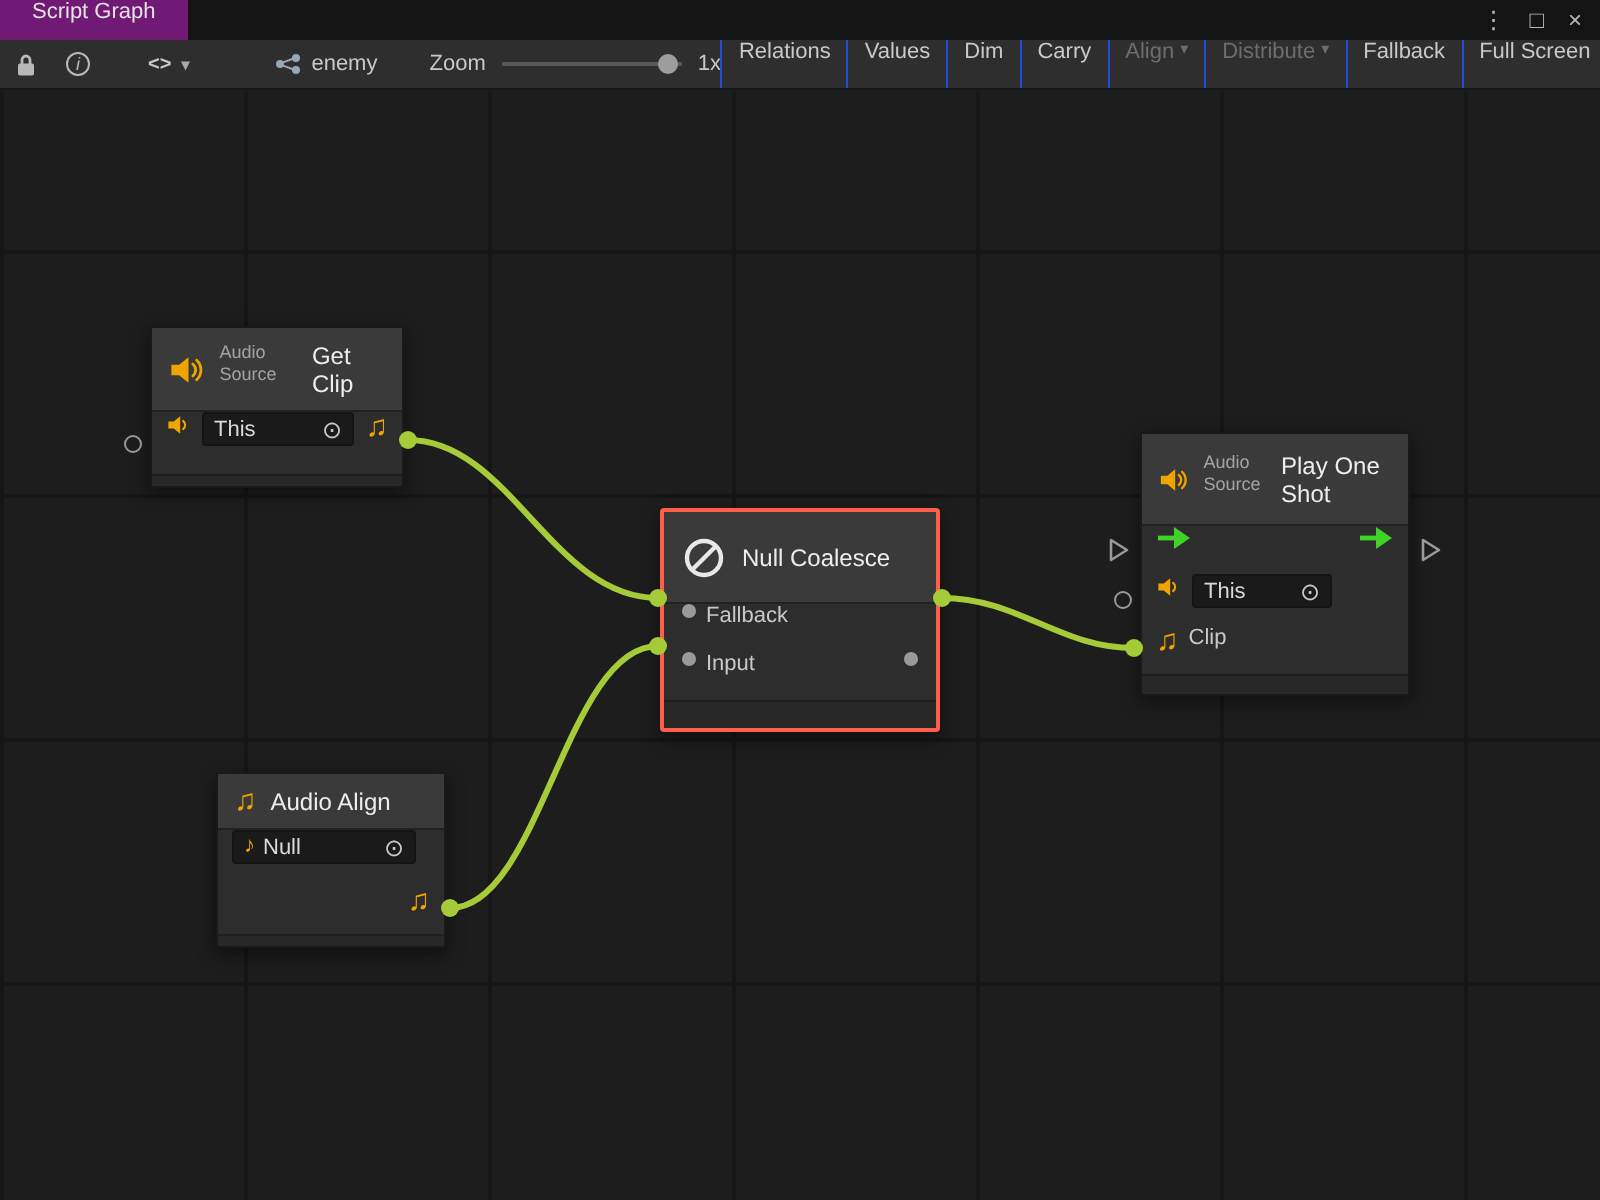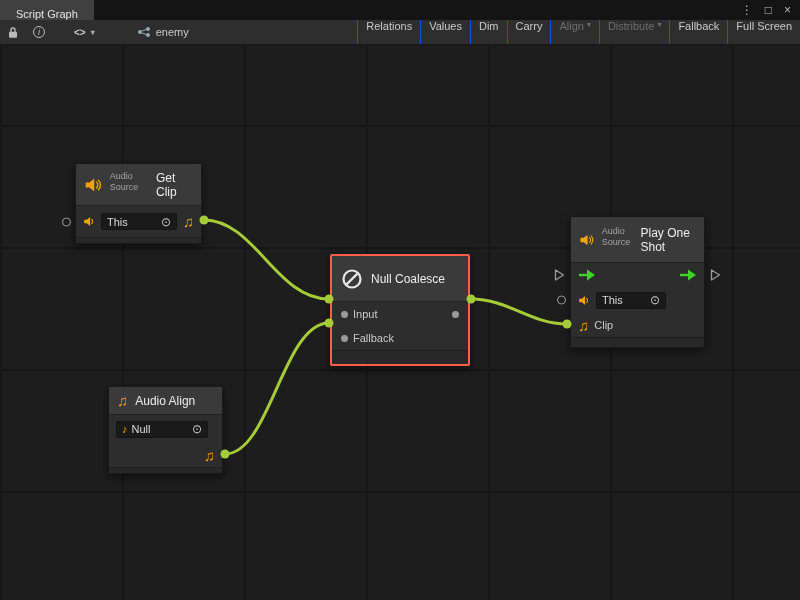--- a/index.html
+++ b/index.html
@@ -1,21 +1,21 @@
 <!DOCTYPE html>
 <html><head>
 <meta charset="utf-8">
 <style>
   * { box-sizing: border-box; margin: 0; padding: 0; }
   body { margin: 0; background: #000; font-family: "Liberation Sans", sans-serif; }
   .app { position: relative; width: 800px; height: 600px; background: #1d1d1d; overflow: hidden; }
 
   
   .tabbar { position: absolute; top: 0; left: 0; right: 0; height: 20px; background: #141414; display: flex; align-items: stretch; }
-  .tab { background: #404040; padding: 0 16px; display: flex; align-items: flex-end; font-size: 11px; color: #e3e3e3; }
+  .tab { background: #701a75; padding: 0 16px; display: flex; align-items: flex-start; font-size: 11px; color: #e3e3e3; }
   .win-controls { margin-left: auto; display: flex; align-items: center; gap: 12px; padding-right: 9px; color: #b8b8b8; font-size: 12px; }
   .win-controls span { cursor: default; line-height: 1; }
 
   
   .toolbar { position: absolute; top: 20px; left: 0; right: 0; height: 25px; background: #2e2e2e; border-bottom: 1px solid #161616; display: flex; align-items: stretch; font-size: 11px; color: #c9c9c9; }
   .tb-icon { display: flex; align-items: center; justify-content: center; padding: 0 7px; }
   .info-circle { width: 12px; height: 12px; border: 1px solid #b9b9b9; border-radius: 50%; font-size: 9px; font-style: italic; color: #b9b9b9; display: flex; align-items: center; justify-content: center; }
   .tb-code { margin-left: 22px; display: flex; align-items: center; gap: 2px; color: #c9c9c9; font-weight: bold; font-size: 10px; }
   .dd { font-size: 8px; color: #a8a8a8; margin-left: 3px; }
   .graph-crumb { margin-left: 42px; display: flex; align-items: center; gap: 5px; }
@@ -39,21 +39,21 @@
   .svg-overlay path { pointer-events: auto; }
 
   
   .node { position: absolute; background: #2d2d2d; border: 1px solid #191919; border-radius: 2px; box-shadow: 0 3px 9px rgba(0,0,0,.5); }
   .node.selected { border: 2px solid #ff5f49; margin-top: 13px; }
   .node-header { background: #3a3a3a; display: flex; align-items: center; gap: 7px; padding: 0 8px; border-bottom: 1px solid #212121; }
   .hdr-text { display: flex; flex-direction: row; justify-content: center; }
   .node-category { color: #a3a3a3; font-size: 9px; line-height: 11px; }
   .node-title { color: #ededed; font-size: 12px; line-height: 14px; }
   .node-footer { background: #282828; border-top: 1px solid #1f1f1f; }
-  .hrow { position: relative; display: flex; align-items: center; gap: 5px; padding: 0 7px; background: #2d2d2d; font-size: 11px; color: #c9c9c9; }
+  .hrow { position: relative; display: flex; gap: 5px; padding: 0 7px; background: #2d2d2d; font-size: 11px; color: #c9c9c9; }
   .obj-field { background: #1a1a1a; border: 1px solid #141414; border-radius: 2px; height: 17px; display: flex; align-items: center; gap: 4px; padding: 0 5px; color: #dadada; font-size: 11px; }
   .obj-field .picker { margin-left: auto; color: #c8c8c8; font-size: 12px; line-height: 1; }
   .note { color: #f0a400; font-size: 15px; line-height: 1; }
   .note.small { font-size: 11px; }
   .dot { width: 7px; height: 7px; border-radius: 50%; background: #9a9a9a; flex: 0 0 auto; }
   .dot.right { margin-left: auto; }
   .port-circle { position: absolute; left: -14px; top: 50%; transform: translateY(-50%); width: 9px; height: 9px; border: 1.5px solid #989898; border-radius: 50%; }
   .flow-port { position: absolute; top: 50%; transform: translateY(-50%); line-height: 0; }
   .flow-port.left { left: -17px; }
   .flow-port.right { right: -17px; }
@@ -120,20 +120,27 @@
     <div class="graph-crumb">
       <svg width="14" height="12" viewBox="0 0 14 12">
         <path d="M4.5 5.2 L9.5 3.4" stroke="#93a8b7" stroke-width="1"></path>
         <path d="M4.5 6.8 L9.5 8.6" stroke="#93a8b7" stroke-width="1"></path>
         <circle cx="3" cy="6" r="2" fill="#93a8b7"></circle>
         <circle cx="11" cy="3" r="2" fill="#93a8b7"></circle>
         <circle cx="11" cy="9" r="2" fill="#93a8b7"></circle>
       </svg>
       <span>enemy</span>
     </div>
+    <div class="zoom-group">
+      <span>Zoom</span>
+      <div class="zoom-track">
+        <div class="zoom-handle"></div>
+      </div>
+      <span>1x</span>
+    </div>
     <div class="tb-buttons">
       <div class="tb-btn">
         <span>Relations</span>
       </div>
       <div class="tb-btn">
         <span>Values</span>
       </div>
       <div class="tb-btn">
         <span>Dim</span>
       </div>
@@ -185,29 +192,29 @@
       <div class="node-footer"></div>
     </div>
 
     <div class="node node-b selected">
       <div class="node-header">
         <svg width="24" height="24" viewBox="0 0 24 24">
           <circle cx="12" cy="12" r="8.5" fill="none" stroke-width="2.2" stroke="#e8e8e8"></circle>
           <line x1="6.6" y1="17.4" x2="17.4" y2="6.6" stroke-width="2.2" stroke="#e8e8e8"></line>
         </svg>
         <div class="node-title">Null Coalesce</div>
+      </div>
+      <div class="hrow">
+        <span class="dot"></span>
+        <span>Fallback</span>
       </div>
       <div class="hrow">
         <span class="dot"></span>
         <span>Input</span>
         <span class="dot right"></span>
-      </div>
-      <div class="hrow">
-        <span class="dot"></span>
-        <span>Fallback</span>
       </div>
       <div class="node-footer"></div>
     </div>
 
     <div class="node node-c">
       <div class="node-header">
         <svg width="22" height="22" viewBox="0 0 22 22">
           <path d="M2 8 h4.5 L12 3.5 v15 L6.5 14 H2 z" fill="#f0a400"></path>
           <path d="M14.5 7.5 a4.5 4.5 0 0 1 0 7 M16.8 5.3 a7.8 7.8 0 0 1 0 11.4" fill="none" stroke-width="1.6" stroke-linecap="round" stroke="#f0a400"></path>
         </svg>

